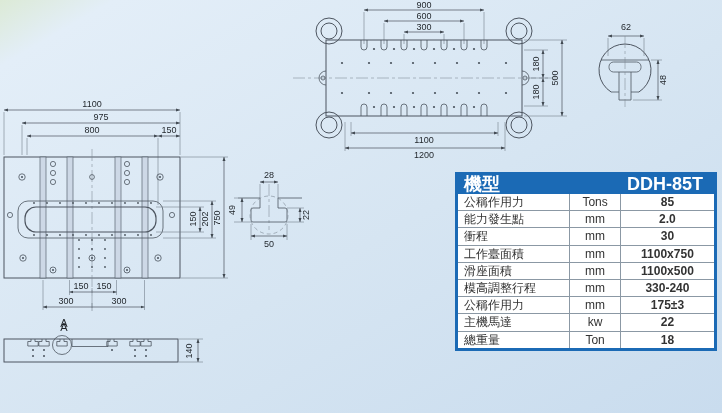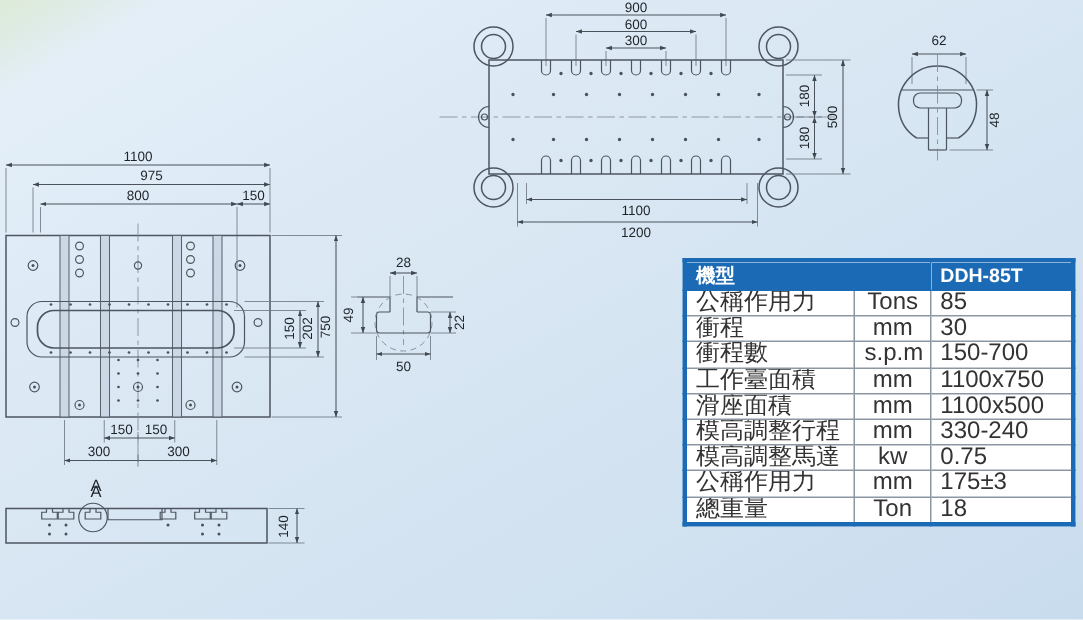--- a/index.html
+++ b/index.html
@@ -18,30 +18,30 @@
   .dot{fill:#49525c;stroke:none;}
   .strip{fill:#cdd8e6;stroke:#5a6570;stroke-width:.7;}
   .dtxt{font-size:9px;fill:#1f2429;text-anchor:middle;}
   .atxt{font-size:11px;fill:#1f2429;text-anchor:middle;}
   table.spec{
     position:absolute;left:455px;top:172px;width:262px;
     border-collapse:collapse;background:#fff;
     border:3px solid var(--table-border,#1b6ab5);
     color:#333;table-layout:fixed;
   }
-  .spec th,.spec td{border:1px solid #8b98a4;padding:1px 6px;line-height:14.2px;font-size:16px;overflow:hidden;white-space:nowrap;}
+  .spec th,.spec td{border:1px solid #8b98a4;padding:1px 6px;line-height:14.2px;font-size:12px;overflow:hidden;white-space:nowrap;}
   .spec thead th{
     background:var(--header-bg,#1b6ab5);color:#fff;font-weight:bold;
-    font-size:13px;border-color:var(--header-bg,#1b6ab5);line-height:16px;margin-left:38px;
+    font-size:18px;border-color:var(--header-bg,#1b6ab5);line-height:16px;margin-left:38px;
   }
   .h-label{text-align:left;padding-left:10px;}
   .h-value{text-align:left;border-left:1px solid #d6e4f0 !important;}
   .c-label{text-align:left;padding-left:9px;}
   .c-unit{text-align:center;padding-left:9px;}
-  .c-value{}
+  .c-value{text-align:center;font-weight:bold;}
 </style>
 </head>
 <body>
 
 <div class="stage">
 
   <svg width="0" height="0" style="position:absolute">
     <defs>
       <marker id="ah" markerWidth="6" markerHeight="5" refX="5.6" refY="2.5" orient="auto-start-reverse">
         <path d="M0,0.4 L5.6,2.5 L0,4.6 Z" fill="#3f474f"></path>
@@ -352,53 +352,53 @@
         <th class="h-value">DDH-85T</th>
       </tr>
     </thead>
     <tbody>
       <tr>
           <td class="c-label">公稱作用力</td>
           <td class="c-unit">Tons</td>
           <td class="c-value">85</td>
         </tr>
       <tr>
+          <td class="c-label">能力發生點</td>
+          <td class="c-unit">mm</td>
+          <td class="c-value">2.0</td>
+        </tr>
+      <tr>
           <td class="c-label">衝程</td>
           <td class="c-unit">mm</td>
           <td class="c-value">30</td>
         </tr>
       <tr>
-          <td class="c-label">衝程數</td>
-          <td class="c-unit">s.p.m</td>
-          <td class="c-value">150-700</td>
-        </tr>
-      <tr>
           <td class="c-label">工作臺面積</td>
           <td class="c-unit">mm</td>
           <td class="c-value">1100x750</td>
         </tr>
       <tr>
           <td class="c-label">滑座面積</td>
           <td class="c-unit">mm</td>
           <td class="c-value">1100x500</td>
         </tr>
       <tr>
           <td class="c-label">模高調整行程</td>
           <td class="c-unit">mm</td>
           <td class="c-value">330-240</td>
         </tr>
       <tr>
-          <td class="c-label">模高調整馬達</td>
+          <td class="c-label">公稱作用力</td>
+          <td class="c-unit">mm</td>
+          <td class="c-value">175±3</td>
+        </tr>
+      <tr>
+          <td class="c-label">主機馬達</td>
           <td class="c-unit">kw</td>
-          <td class="c-value">0.75</td>
-        </tr>
-      <tr>
-          <td class="c-label">公稱作用力</td>
-          <td class="c-unit">mm</td>
-          <td class="c-value">175±3</td>
+          <td class="c-value">22</td>
         </tr>
       <tr>
           <td class="c-label">總重量</td>
           <td class="c-unit">Ton</td>
           <td class="c-value">18</td>
         </tr>
     </tbody>
   </table>
 
 </div>

